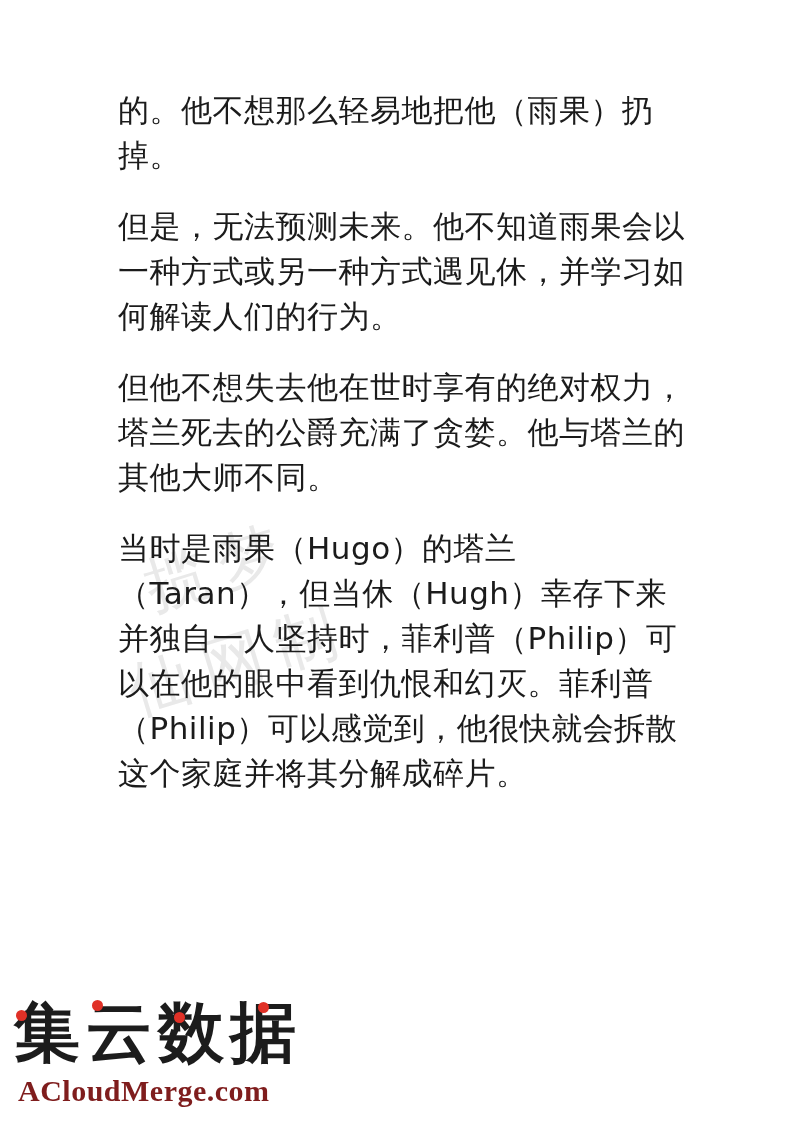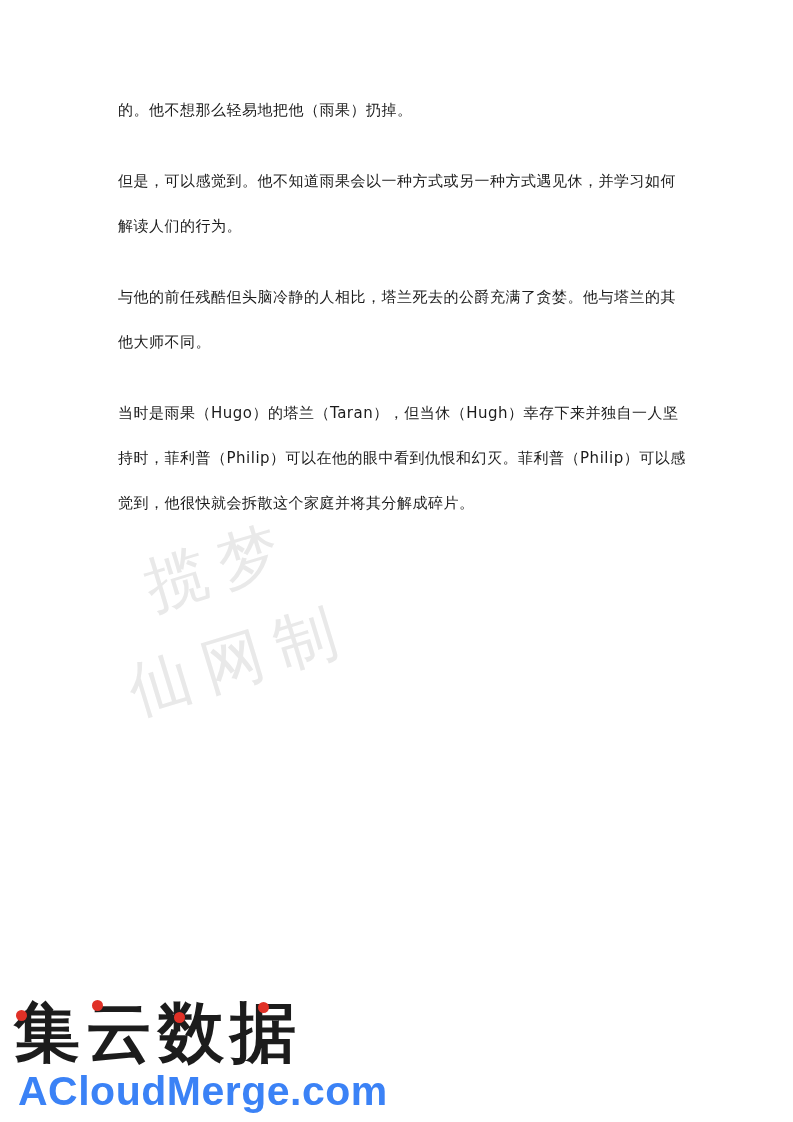--- a/index.html
+++ b/index.html
@@ -24,21 +24,21 @@
   
   .content {
     position: absolute;
     left: 118px;
     top: 88px;
     width: 570px;
   }
 
   .para {
     font-family: "DejaVu Sans", sans-serif;
-    font-size: 15px;
+    font-size: 31px;
     line-height: 45px;
     color: #1b1b1b;
     letter-spacing: 0.5px;
     margin: 0 0 26px 0;
     text-align: left;
     word-break: break-word;
   }
   .para:last-child { margin-bottom: 0; }
 
   
@@ -90,42 +90,42 @@
   }
   .wm-logo .cn .dot.d1 { left: 2px;  top: 12px; }
   .wm-logo .cn .dot.d2 { left: 78px; top: 2px; }
   .wm-logo .cn .dot.d3 { left: 160px; top: 14px; }
   .wm-logo .cn .dot.d4 { left: 244px; top: 4px; }
 
   .wm-logo .latin {
     display: block;
     margin-top: 6px;
     margin-left: 4px;
-    font-family: Liberation Sans, sans-serif;
-    font-size: 41px;
+    font-family: Liberation Serif, serif;
+    font-size: 30px;
     line-height: 34px;
     font-weight: bold;
-    color: #3b82f6;
+    color: #7f1d1d;
     letter-spacing: 0.5px;
   }
 </style>
 </head>
 <body>
 
 <div id="page">
 
   <div class="wm-diagonal">
     <span class="l1">揽梦</span>
     <span class="l2">仙网制</span>
   </div>
 
   <div class="content">
     <p class="para">的。他不想那么轻易地把他（雨果）扔掉。</p>
-    <p class="para">但是，可以感觉到。他不知道雨果会以一种方式或另一种方式遇见休，并学习如何解读人们的行为。</p>
-    <p class="para">与他的前任残酷但头脑冷静的人相比，塔兰死去的公爵充满了贪婪。他与塔兰的其他大师不同。</p>
+    <p class="para">但是，无法预测未来。他不知道雨果会以一种方式或另一种方式遇见休，并学习如何解读人们的行为。</p>
+    <p class="para">但他不想失去他在世时享有的绝对权力，塔兰死去的公爵充满了贪婪。他与塔兰的其他大师不同。</p>
     <p class="para">当时是雨果（Hugo）的塔兰（Taran），但当休（Hugh）幸存下来并独自一人坚持时，菲利普（Philip）可以在他的眼中看到仇恨和幻灭。菲利普（Philip）可以感觉到，他很快就会拆散这个家庭并将其分解成碎片。</p>
   </div>
 
   <div class="wm-logo">
     <span class="cn">
       <span class="dot d1" style="background: rgb(224, 49, 39);"></span>
       <span class="dot d2" style="background: rgb(224, 49, 39);"></span>
       <span class="dot d3" style="background: rgb(224, 49, 39);"></span>
       <span class="dot d4" style="background: rgb(224, 49, 39);"></span>
       <span>集云数据</span>

